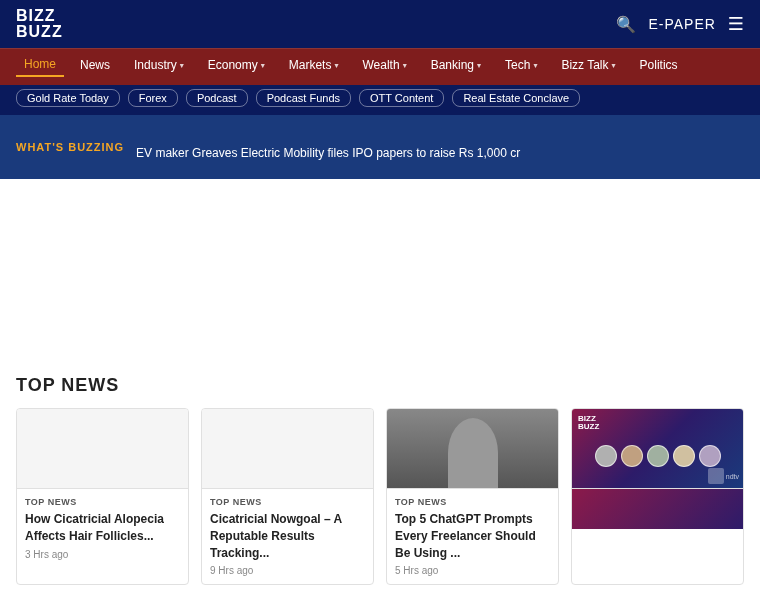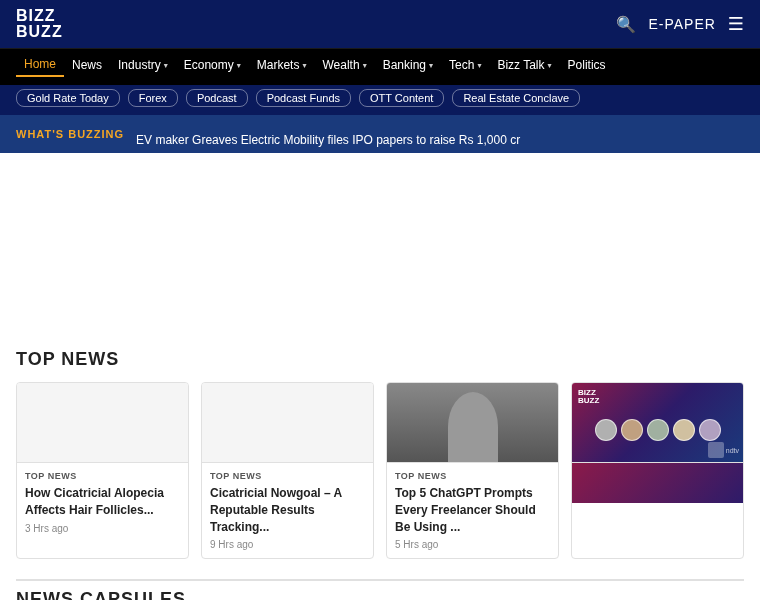--- a/index.html
+++ b/index.html
@@ -41,25 +41,25 @@
       letter-spacing: 1px;
     }
     .menu-icon {
       color: white;
       font-size: 18px;
       cursor: pointer;
     }
 
     
     .nav-bar {
-      background: #000000;
+      background: #7f1d1d;
       padding: 4px 16px 8px;
       display: flex;
       align-items: center;
-      gap: 0;
+      gap: 8px;
       border-top: 1px solid rgba(255,255,255,0.1);
     }
     .nav-item {
       color: white;
       font-size: 12px;
       padding: 4px 8px;
       cursor: pointer;
       white-space: nowrap;
       display: flex;
       align-items: center;
@@ -89,21 +89,21 @@
       padding: 2px 10px;
       border-radius: 8px;
       font-size: 11px;
       cursor: pointer;
       white-space: nowrap;
     }
 
     
     .whats-buzzing {
       background: #1a3a7c;
-      padding: 6px 16px;
+      padding: 19px 16px;
       display: flex;
       align-items: center;
       gap: 12px;
       margin: 0;
     }
     .buzzing-label {
       color: #f5a623;
       font-size: 11px;
       font-weight: bold;
       letter-spacing: 1px;

